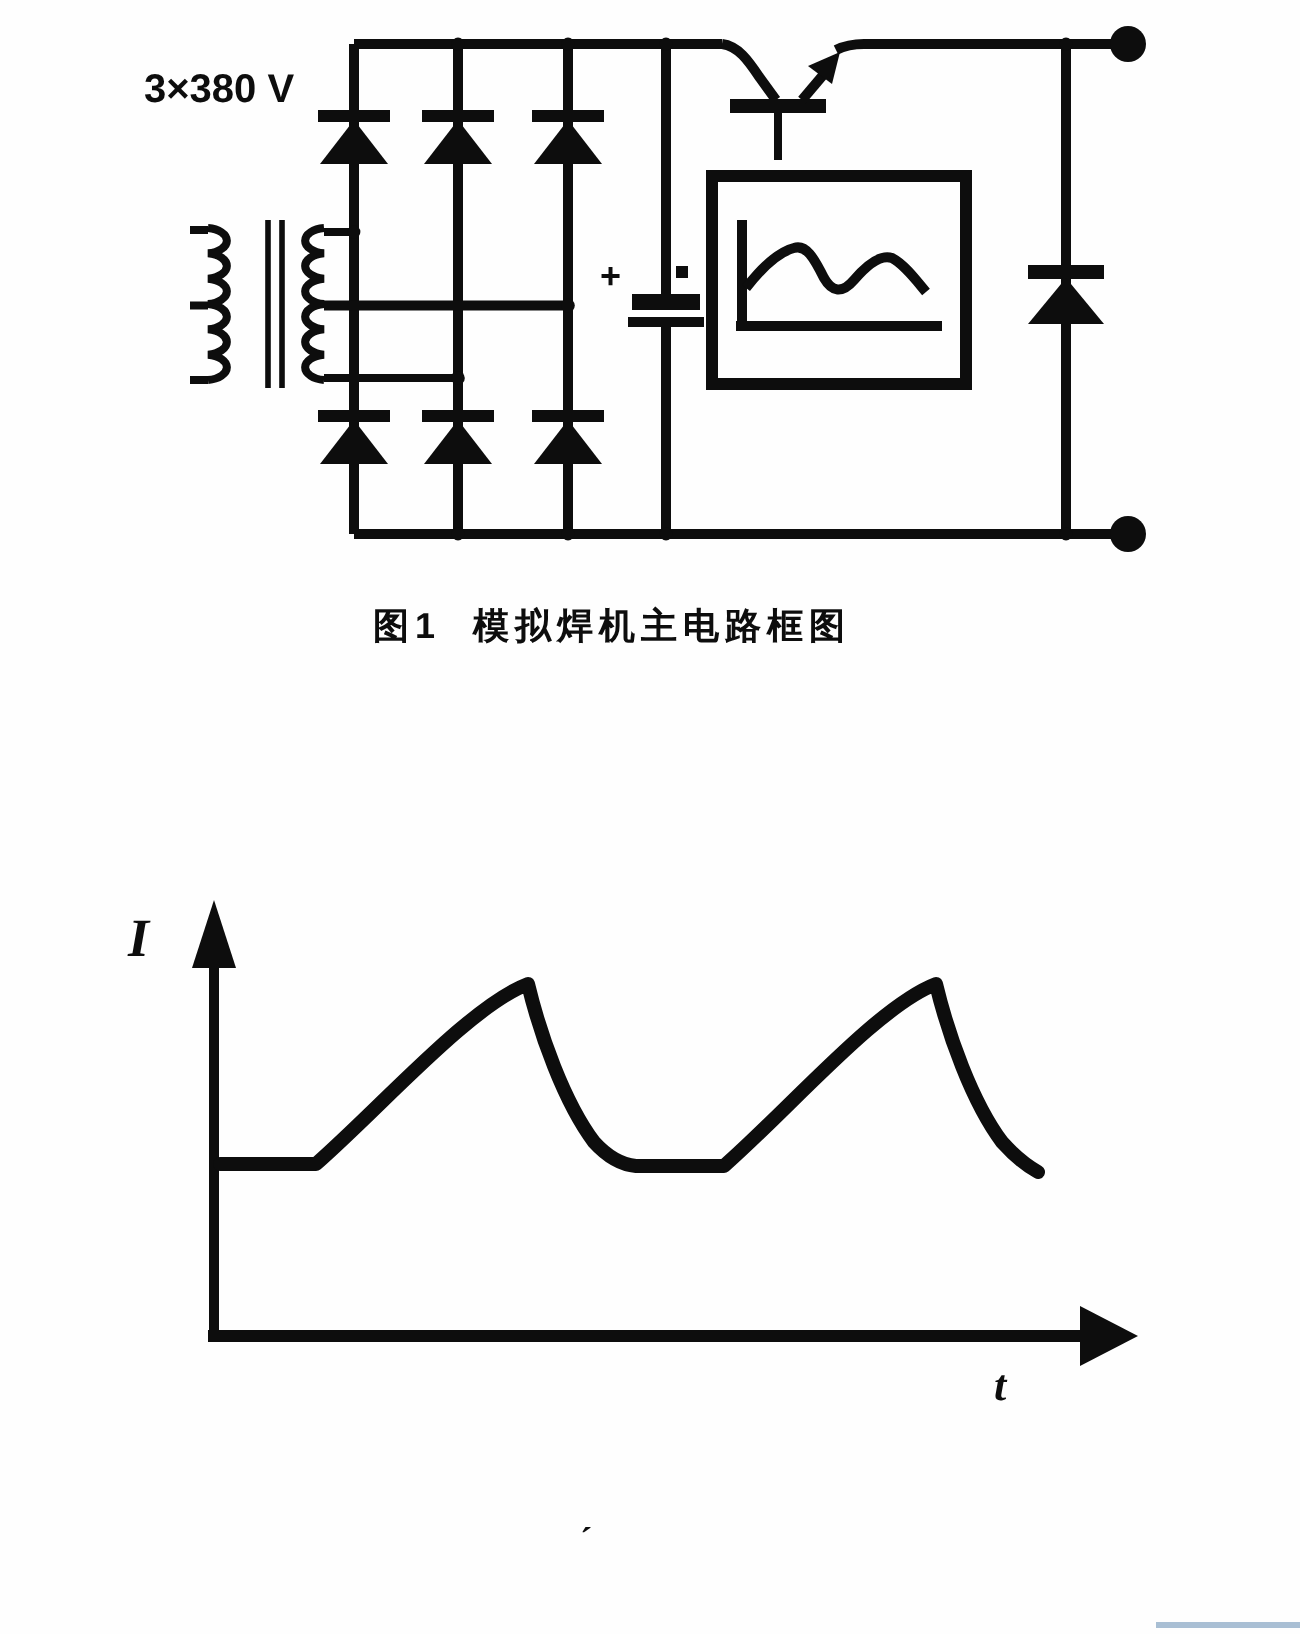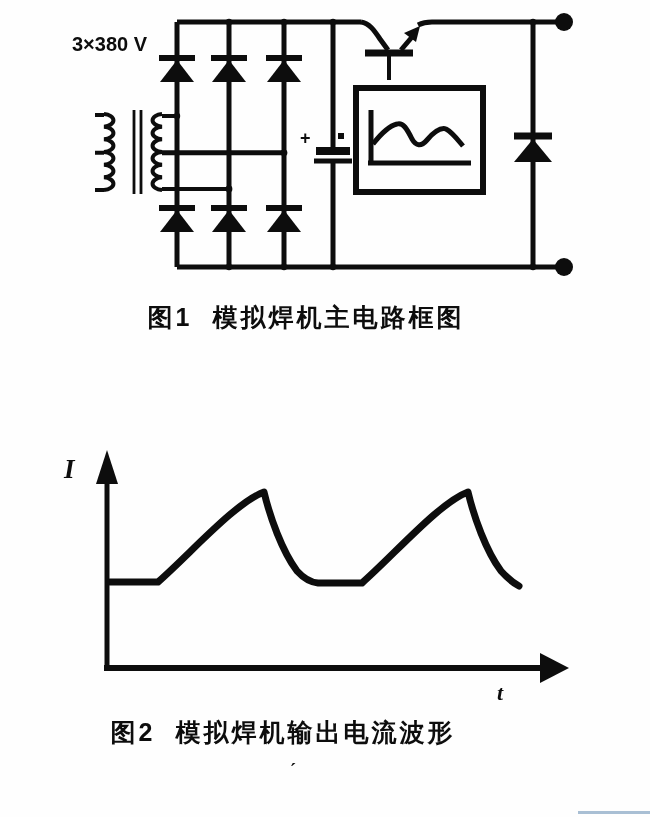--- a/index.html
+++ b/index.html
@@ -2,21 +2,21 @@
 <html><head>
 <meta charset="utf-8">
 <style>
   html,body{margin:0;padding:0;background:#fff;}
   .page{position:relative;width:650px;height:817px;background:#fefefe;overflow:hidden;
         font-family:"Liberation Sans",sans-serif;color:#111;}
   svg{position:absolute;left:0;display:block;}
   #fig1-svg{top:0;}
   #fig2-svg{top:440px;}
   .cap{position:absolute;transform:translateX(-50%);white-space:pre;font-weight:bold;color:#0d0d0d;}
-  .cap-zh{font-family:"Liberation Sans",sans-serif;font-size:25px;letter-spacing:3px;}
+  .cap-zh{font-family:"Liberation Sans",sans-serif;font-size:18px;letter-spacing:3px;}
   .cap-en{font-family:"Liberation Serif",serif;font-size:23px;word-spacing:5px;letter-spacing:0.4px;}
   #cap1-zh{left:306px;top:301px;}
   #cap1-en{left:322px;top:353px;}
   #cap2-zh{left:283px;top:716px;}
   #cap2-en{left:345px;top:768px;}
   .stray-mark{position:absolute;left:290px;top:760px;font-weight:bold;font-size:18px;
               font-family:"Liberation Serif",serif;color:#0d0d0d;}
   .blue-line{position:absolute;left:578px;top:811px;width:72px;height:3px;background:#a9bfd4;}
 </style>
 </head>
@@ -144,17 +144,16 @@
       </g>
       <path stroke-width="7" stroke-linecap="round" stroke-linejoin="round" d="M110,582 H158 C191,553 235,503 264,492
                C270,517 282,551 297,571 Q307,582 318,583 H362
                C395,554 439,503 468,492
                C474,517 486,551 501,571 Q510,581 519,586"></path>
     </g>
     <text x="64" y="478" font-size="27" font-weight="bold" font-style="italic" font-family="Liberation Serif, serif" fill="#0d0d0d">I</text>
     <text x="497" y="700" font-size="22" font-weight="bold" font-style="italic" font-family="Liberation Serif, serif" fill="#0d0d0d">t</text>
   </svg>
 
-  <div class="cap cap-zh" id="cap2-zh">图2  模拟焊机输出电流波形</div>
   <div class="stray-mark">´</div>
 
   <div class="blue-line"></div>
 </div>
 
 </body></html>

